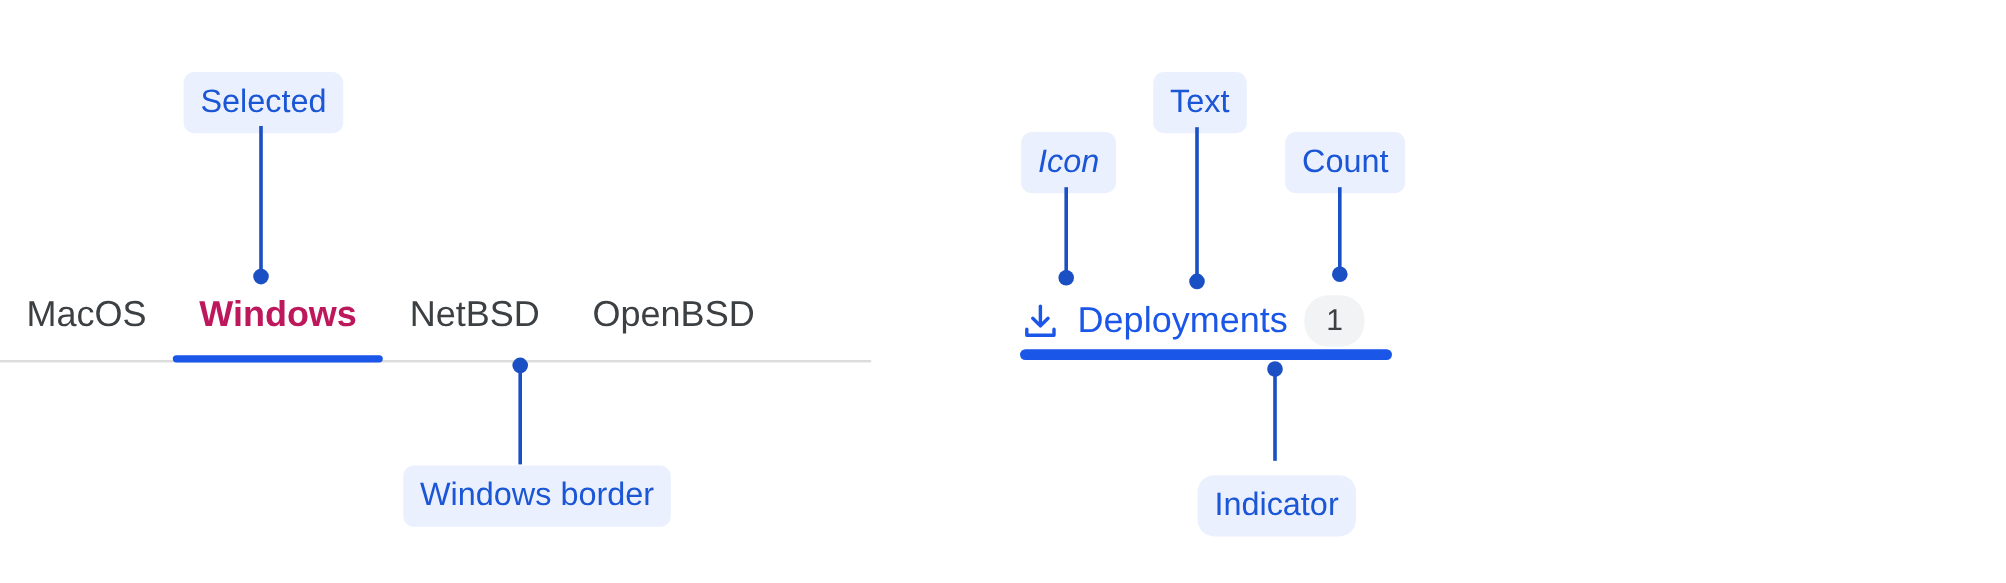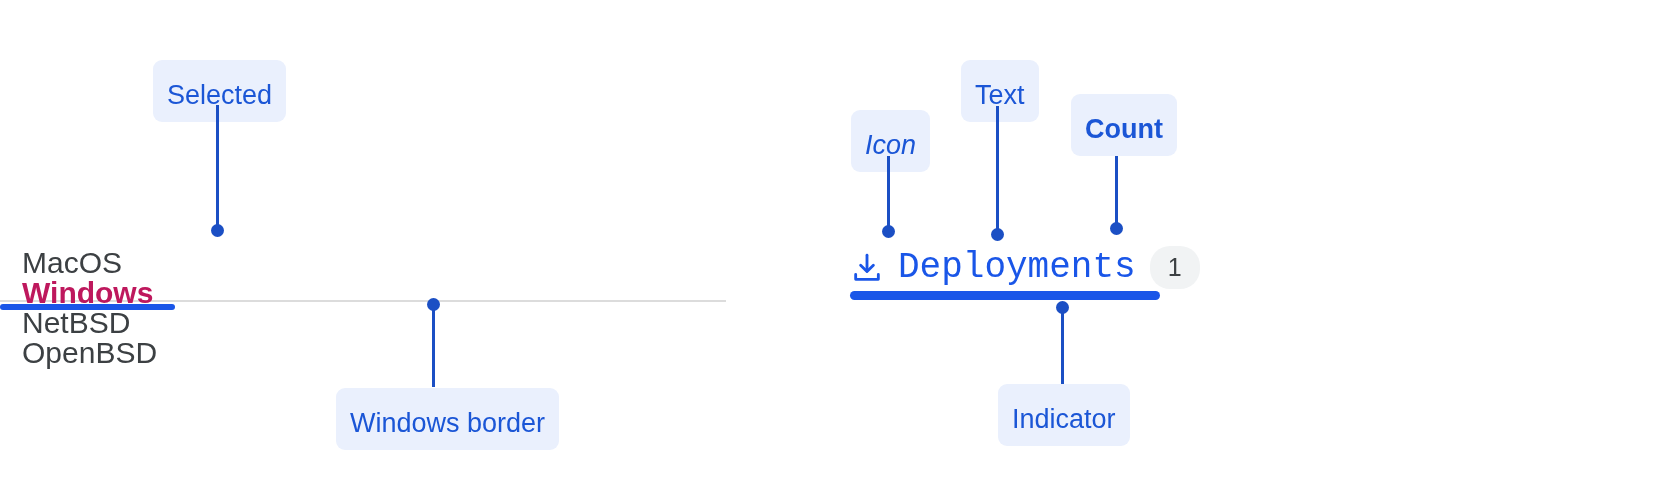--- a/index.html
+++ b/index.html
@@ -20,21 +20,21 @@
     inset: 0;
   }
 
   
   .callout {
     position: absolute;
     background: #eaf0fd;
     color: #1b56d6;
     font-size: 27px;
     line-height: 1;
-    padding: 22px 14px 13px 14px;
+    padding: 11px 14px 13px 14px;
     border-radius: 9px;
     white-space: nowrap;
     font-family: "Liberation Sans", sans-serif;
   }
 
   .leader {
     position: absolute;
     width: 3px;
     background: #1b4fc4;
   }
@@ -55,21 +55,20 @@
     height: 52px;
     border-bottom: 2px solid #dcdcdc;
   }
   #left-tabs {
     position: absolute;
     left: 0;
     top: 0;
     height: 52px;
     display: flex;
     align-items: flex-start;
-    flex-direction: column;
   }
   .tab {
     position: relative;
     font-size: 30px;
     line-height: 1;
     color: #3c4043;
     padding: 0 22px;
     height: 52px;
     display: flex;
     align-items: flex-start;
@@ -104,25 +103,25 @@
     gap: 14px;
     cursor: pointer;
   }
   #deploy-icon {
     width: 34px;
     height: 34px;
     display: block;
     flex: none;
   }
   #deploy-label {
-    font-size: 36px;
+    font-size: 30px;
     line-height: 1;
     color: #1a56e8;
     white-space: nowrap;
-    font-family: Liberation Mono, monospace;
+    font-family: Liberation Sans, sans-serif;
   }
   #deploy-count {
     background: #f1f3f4;
     color: #3c4043;
     font-size: 25px;
     line-height: 1;
     border-radius: 20px;
     min-width: 22px;
     padding: 9px 14px;
     text-align: center;
@@ -176,33 +175,33 @@
   <div class="callout" style="left:336px; top:388px;">Windows border</div>
 
   <div class="callout" style="left:851px; top:110px;font-style:italic;">Icon</div>
   <div class="leader" style="left:887px; top:156px; height:76px;"></div>
   <div class="leader-dot" style="left:882px; top:225px;"></div>
 
   <div class="callout" style="left:961px; top:60px;">Text</div>
   <div class="leader" style="left:996px; top:106px; height:127px;"></div>
   <div class="leader-dot" style="left:991px; top:228px;"></div>
 
-  <div class="callout" style="left:1071px; top:94px;font-weight:bold;">Count</div>
+  <div class="callout" style="left:1071px; top:110px;">Count</div>
   <div class="leader" style="left:1115px; top:156px; height:72px;"></div>
   <div class="leader-dot" style="left:1110px; top:222px;"></div>
 
   <div id="deployments-tab">
     <svg id="deploy-icon" viewBox="0 0 24 24" fill="none" stroke="#1a56e8" stroke-width="2" stroke-linecap="round" stroke-linejoin="round">
       <path d="M12 3 L12 14"></path>
       <path d="M7.5 10 L12 14.5 L16.5 10"></path>
       <path d="M4 16.5 L4 20 L20 20 L20 16.5"></path>
     </svg>
     <span id="deploy-label">Deployments</span>
     <span id="deploy-count">1</span>
   </div>
 
   <div id="deploy-indicator"></div>
 
   <div class="leader-dot" style="left:1056px; top:301px;"></div>
   <div class="leader" style="left:1061px; top:307px; height:77px;"></div>
-  <div class="callout" style="left:998px; top:384px;">Indicator</div>
+  <div class="callout" style="left:998px; top:396px;border-radius:14px;">Indicator</div>
 
 </div>
 
 </body></html>

